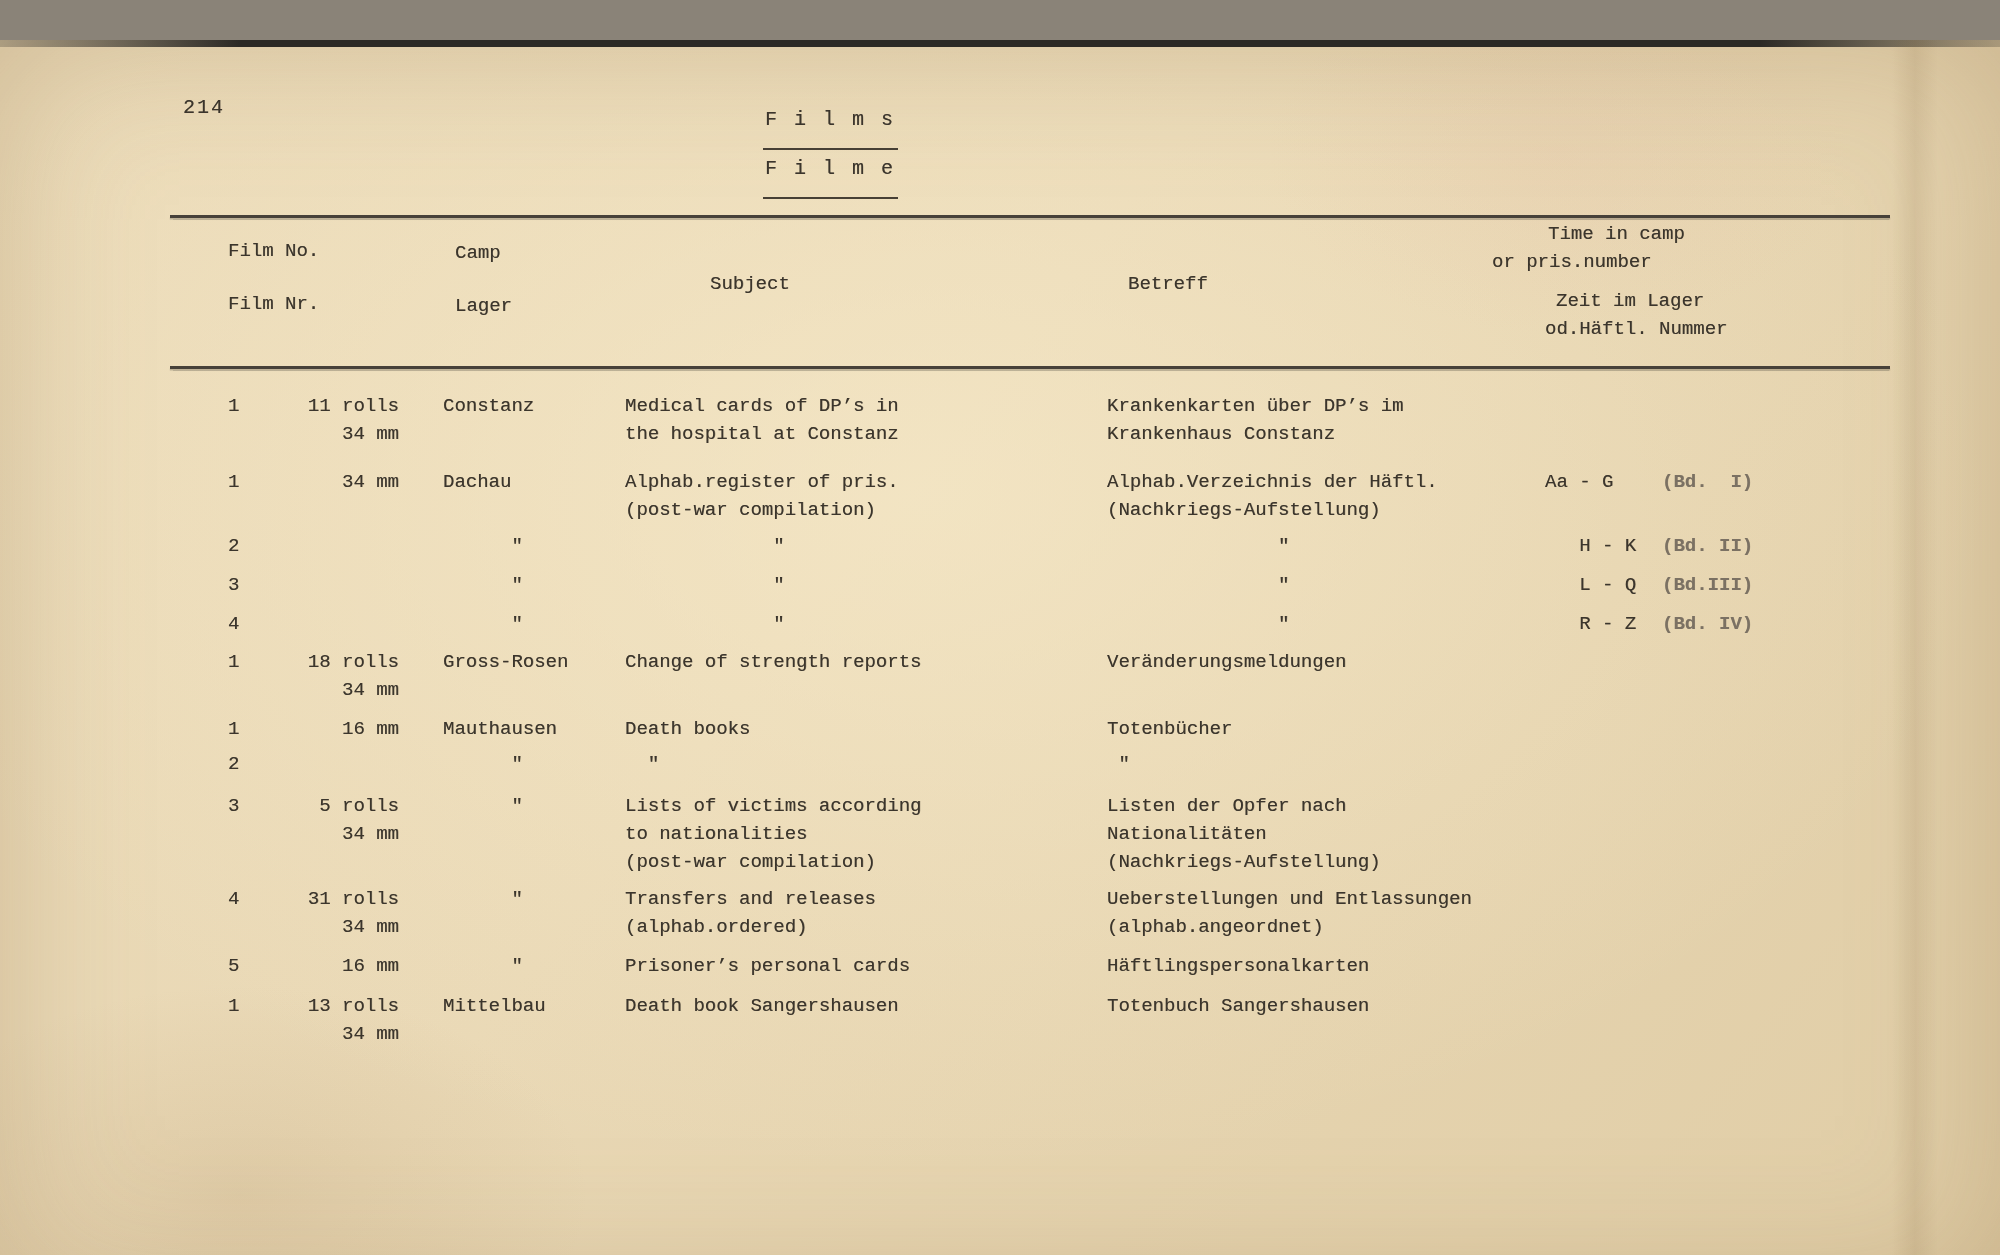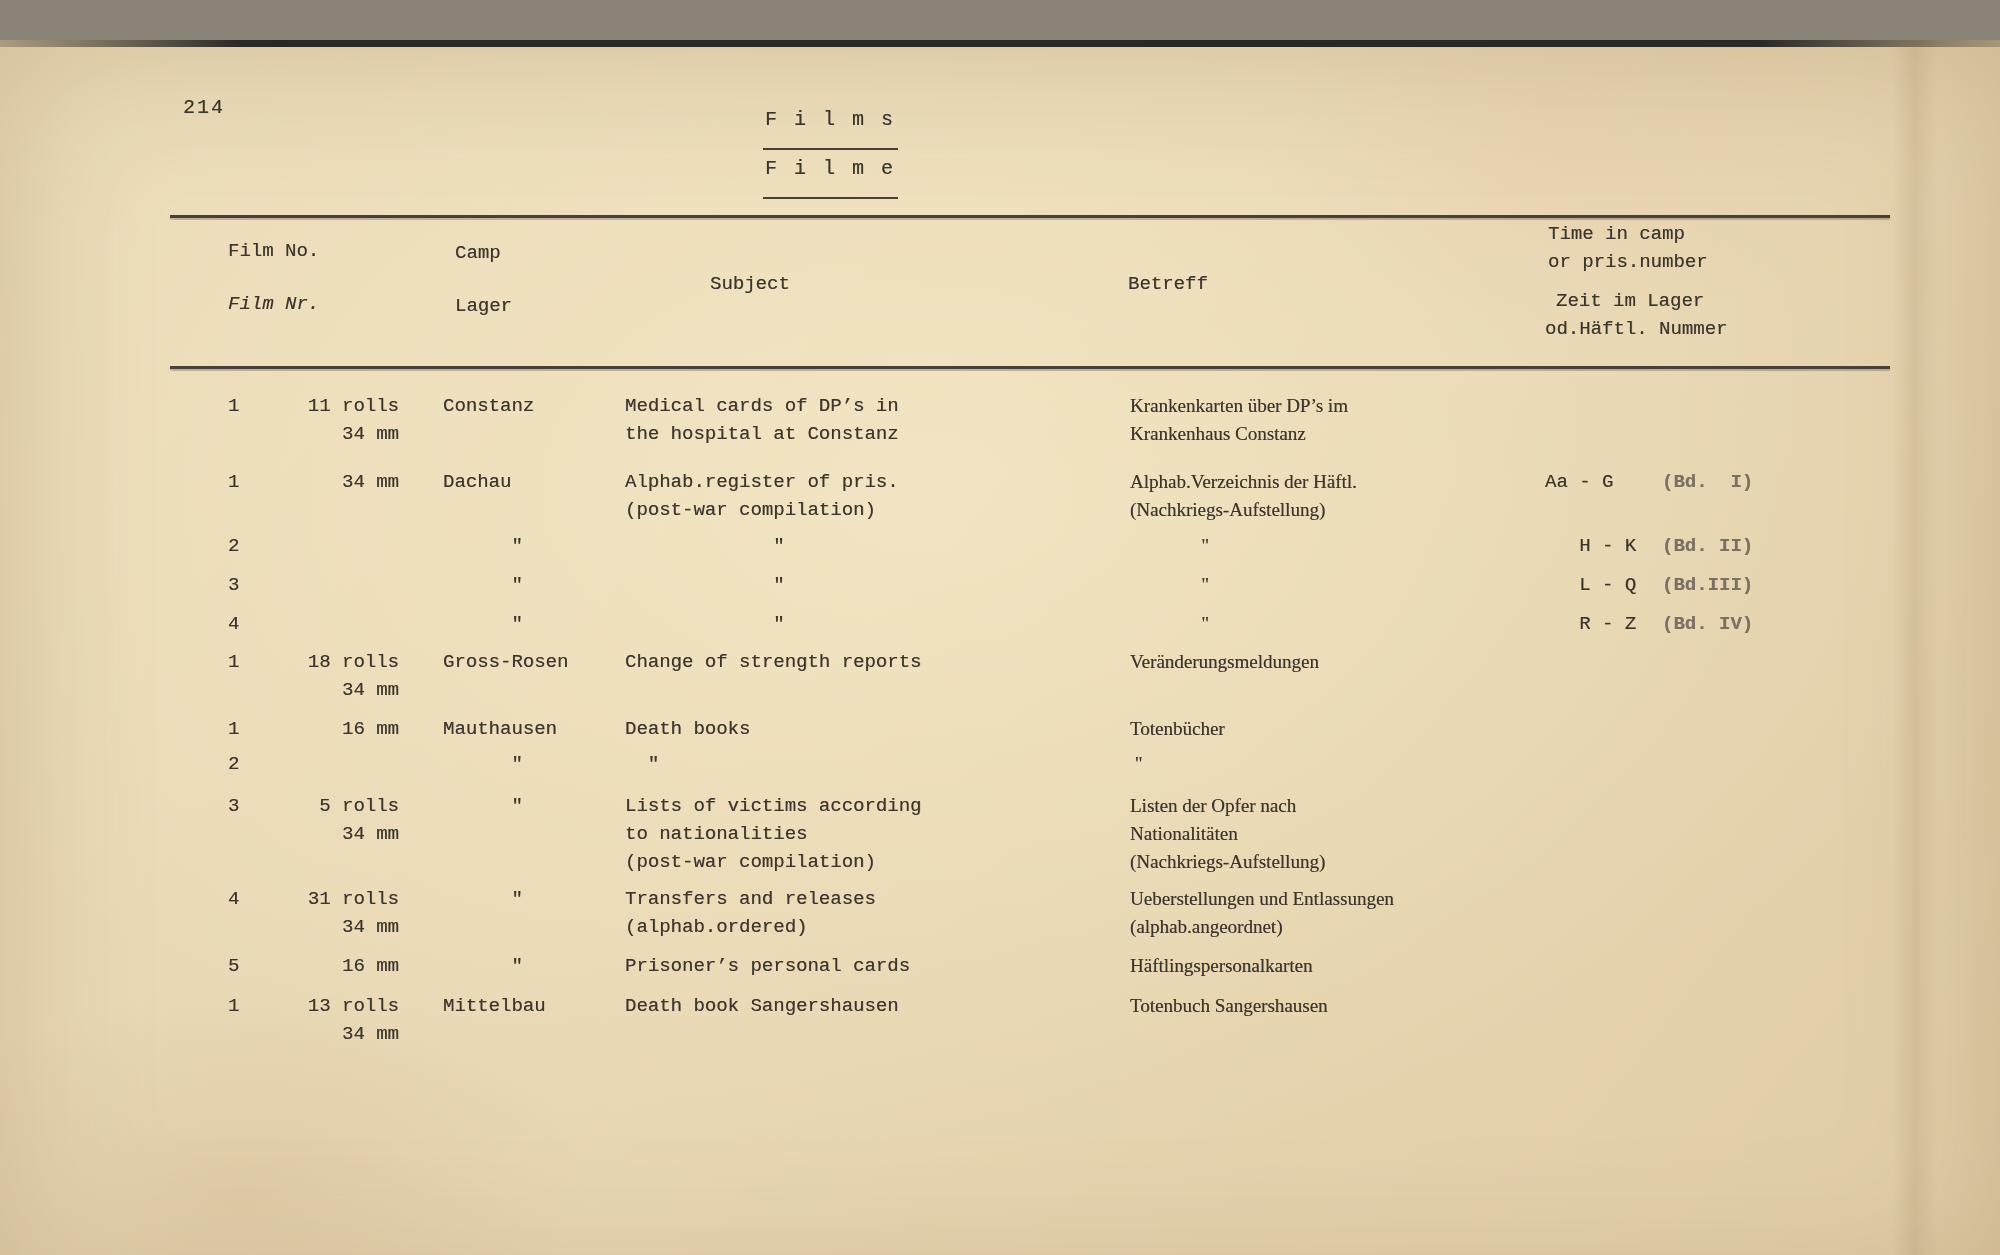--- a/index.html
+++ b/index.html
@@ -50,40 +50,40 @@
   }
   .rule{
     position:absolute;left:170px;width:1720px;height:3px;
     background:#474139;
     box-shadow:0 1.5px 1px rgba(71,65,57,0.30);
   }
   .rule-top{top:175px;}
   .rule-header{top:326px;}
   .h{position:absolute;white-space:pre;}
   .h-film-no-en{left:228px;top:200px;}
-  .h-film-no-de{left:228px;top:253px;font-style:italic;}
+  .h-film-no-de{left:228px;top:253px;}
   .h-camp-en{left:455px;top:202px;}
   .h-camp-de{left:455px;top:255px;}
   .h-subject{left:710px;top:233px;}
   .h-betreff{left:1128px;top:233px;}
   .h-time-1{left:1548px;top:183px;}
-  .h-time-2{left:1548px;top:211px;}
+  .h-time-2{left:1492px;top:211px;}
   .h-time-3{left:1556px;top:250px;}
   .h-time-4{left:1545px;top:278px;}
   .row{position:absolute;left:170px;width:1720px;height:0;}
   .c{
     position:absolute;top:0;
     white-space:pre-wrap;
     line-height:28px;
   }
   .c-no{left:58px;}
   .c-rolls{left:124px;width:105px;text-align:right;}
   .c-camp{left:273px;}
   .c-subject{left:455px;}
-  .c-betreff{left:960px;font-family:Liberation Serif, serif;}
+  .c-betreff{left:937px;}
   .c-time{left:1375px;width:345px;}
   .t-range{white-space:pre;}
   .t-vol{
     position:absolute;left:117px;top:0;white-space:pre;
     color:#7b7163;
     text-shadow:0.3px 0.3px 0.4px rgba(123,113,99,0.5);
     font-weight:bold;
   }
 </style>
 </head>

